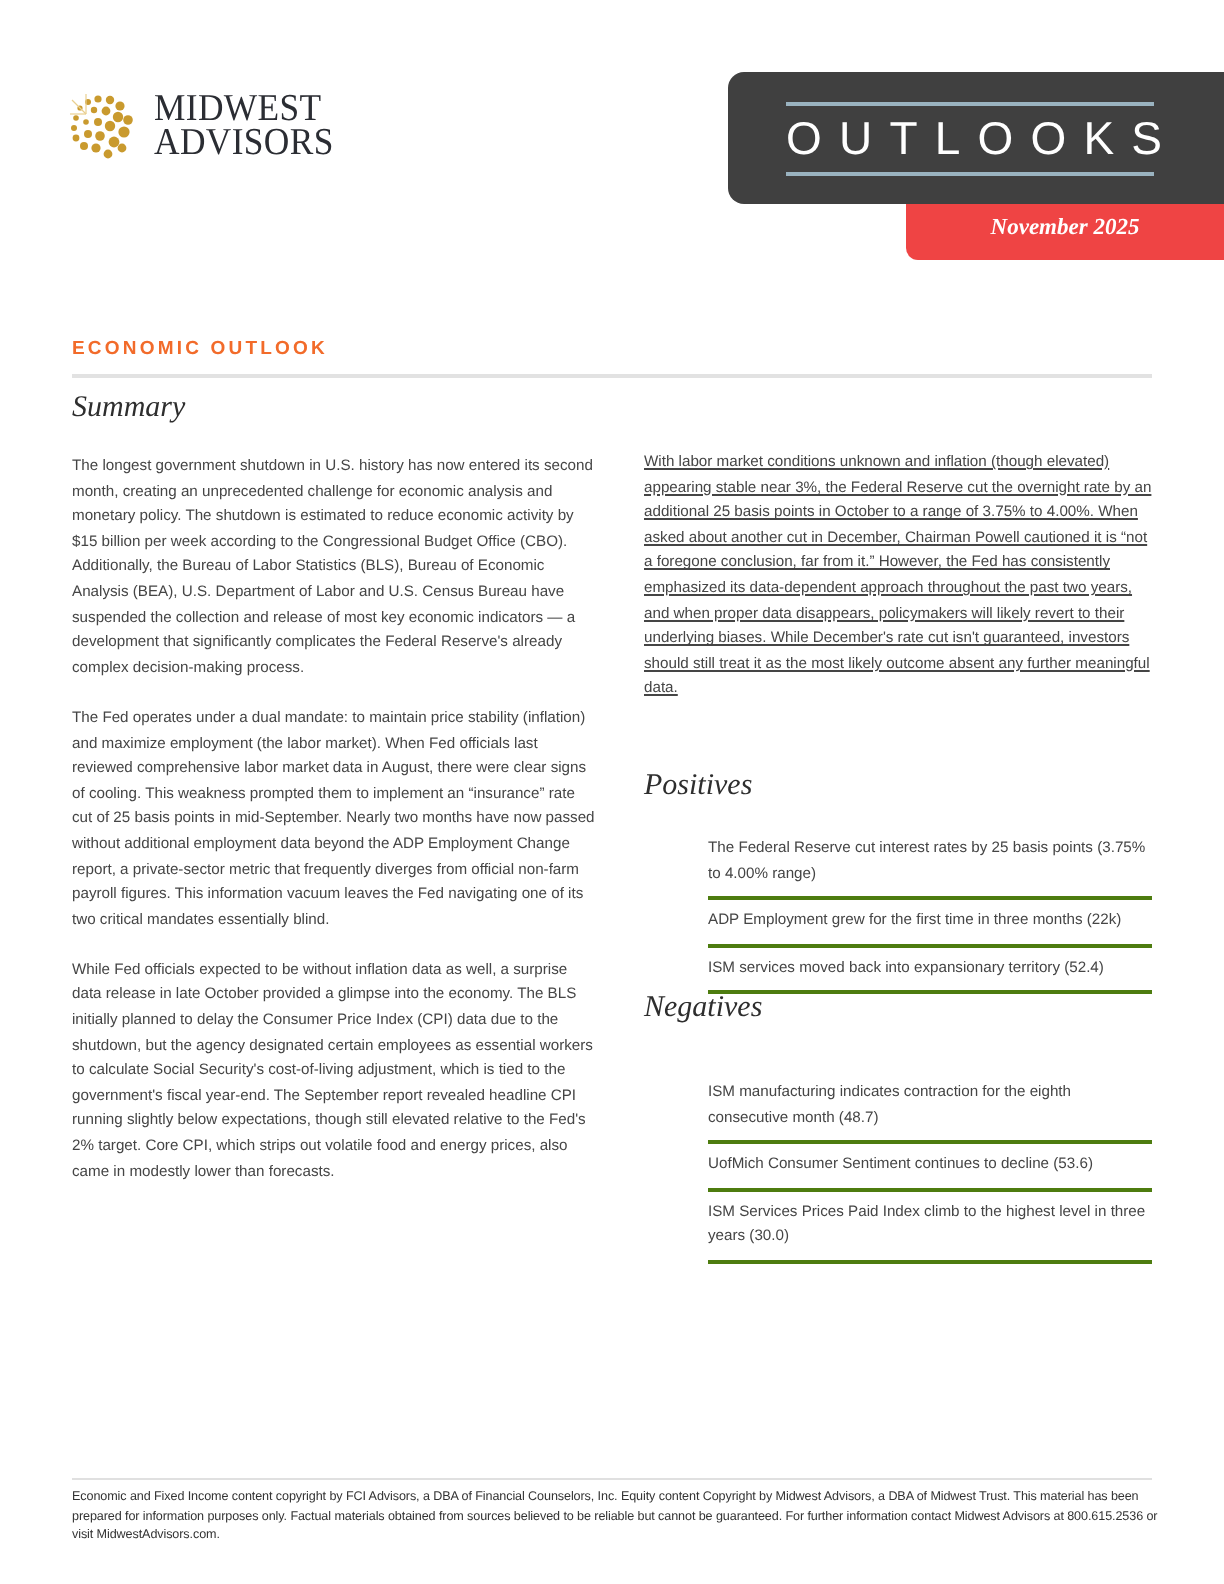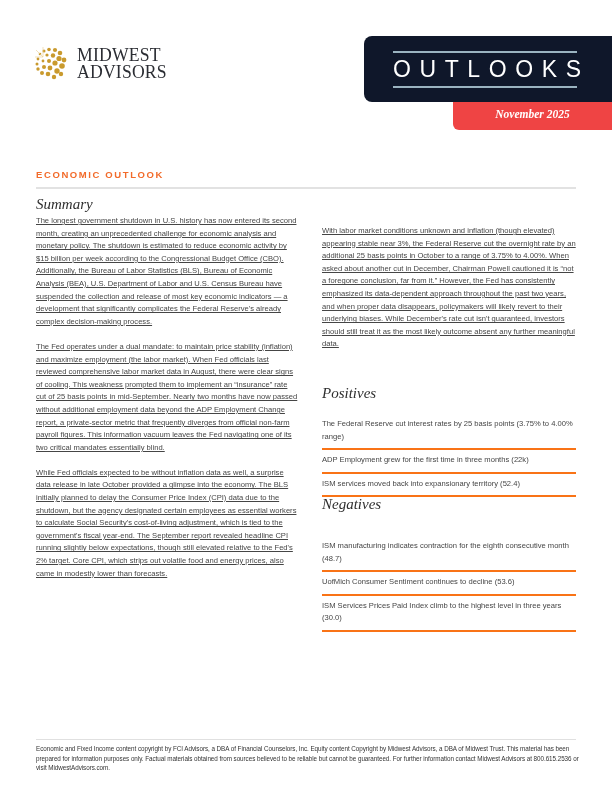--- a/index.html
+++ b/index.html
@@ -4,42 +4,42 @@
 <style>
   * { box-sizing: border-box; margin: 0; padding: 0; }
   html, body { width: 612px; height: 792px; background: #ffffff; overflow: hidden; }
   body { position: relative; font-family: "Liberation Sans", sans-serif; color: #454545; }
 
   .logo { position: absolute; left: 34px; top: 44px; width: 170px; height: 40px; }
   .logo-mark { position: absolute; left: 0; top: 2px; width: 34px; height: 34px; }
   .logo-text { position: absolute; left: 43px; top: 2px; font-family: "Liberation Serif", serif; color: #2b2d33; font-size: 19px; line-height: 17px; letter-spacing: 0.2px; transform: scaleX(0.93); transform-origin: left top; }
   .logo-text span { display: block; }
 
-  .banner { position: absolute; left: 364px; top: 36px; width: 248px; height: 66px; background: #0f172a; border-radius: 8px 0 0 8px; }
+  .banner { position: absolute; left: 364px; top: 36px; width: 248px; height: 66px; background: #404040; border-radius: 8px 0 0 8px; }
   .banner-line { position: absolute; left: 29px; width: 184px; height: 1.5px; background: #9ab3c0; }
   .banner-line.top { top: 15px; }
   .banner-line.bottom { top: 50px; }
   .banner-title { position: absolute; left: 29px; top: 19px; width: 190px; font-family: "Liberation Sans", sans-serif; font-size: 23px; color: #ffffff; letter-spacing: 8.6px; font-weight: normal; line-height: 28px; }
 
   .date-tab { position: absolute; left: 453px; top: 102px; width: 159px; height: 28px; background: #ef4444; border-radius: 0 0 0 6px; }
   .date-text { position: absolute; left: 0; top: 6px; width: 159px; text-align: center; font-family: "Liberation Serif", serif; font-style: italic; font-weight: bold; font-size: 11.5px; color: #ffffff; }
 
   .section-label { position: absolute; left: 36px; top: 169px; font-size: 9.5px; font-weight: bold; color: #f26b2a; letter-spacing: 1.6px; text-align: right; }
   .section-divider { position: absolute; left: 36px; top: 187px; width: 540px; height: 2px; background: #e2e2e2; }
 
   .h-serif { position: absolute; font-family: "Liberation Serif", serif; font-style: italic; font-size: 15px; color: #2e2e2e; }
 
   .body-text { position: absolute; font-size: 7.6px; line-height: 12.6px; color: #454545; }
   .body-text p { margin-bottom: 12.6px; }
 
-  .col-left { left: 36px; top: 215px; width: 262px; text-decoration: underline; }
+  .col-left { left: 36px; top: 227px; width: 262px; }
   .col-right { left: 322px; top: 225px; width: 256px; text-decoration: underline; }
 
   .list { position: absolute; left: 322px; width: 254px; }
-  .list-item { font-size: 7.6px; line-height: 12.6px; color: #454545; padding: 4px 0 5px 0; border-bottom: 2px solid #f97316; }
+  .list-item { font-size: 7.6px; line-height: 12.6px; color: #454545; padding: 4px 0 5px 0; border-bottom: 2px solid #4d7c0f; margin-left: 32px; }
 
   .footer-divider { position: absolute; left: 36px; top: 739px; width: 540px; height: 1px; background: #e0e0e0; }
   .footer-text { position: absolute; left: 36px; top: 744px; width: 545px; font-size: 6.3px; line-height: 9.6px; color: #333333; letter-spacing: -0.05px; }
 </style>
 </head>
 <body>
 
 <div class="logo">
   <svg class="logo-mark" viewBox="0 0 34 34">
     <g fill="#c99a2e">

